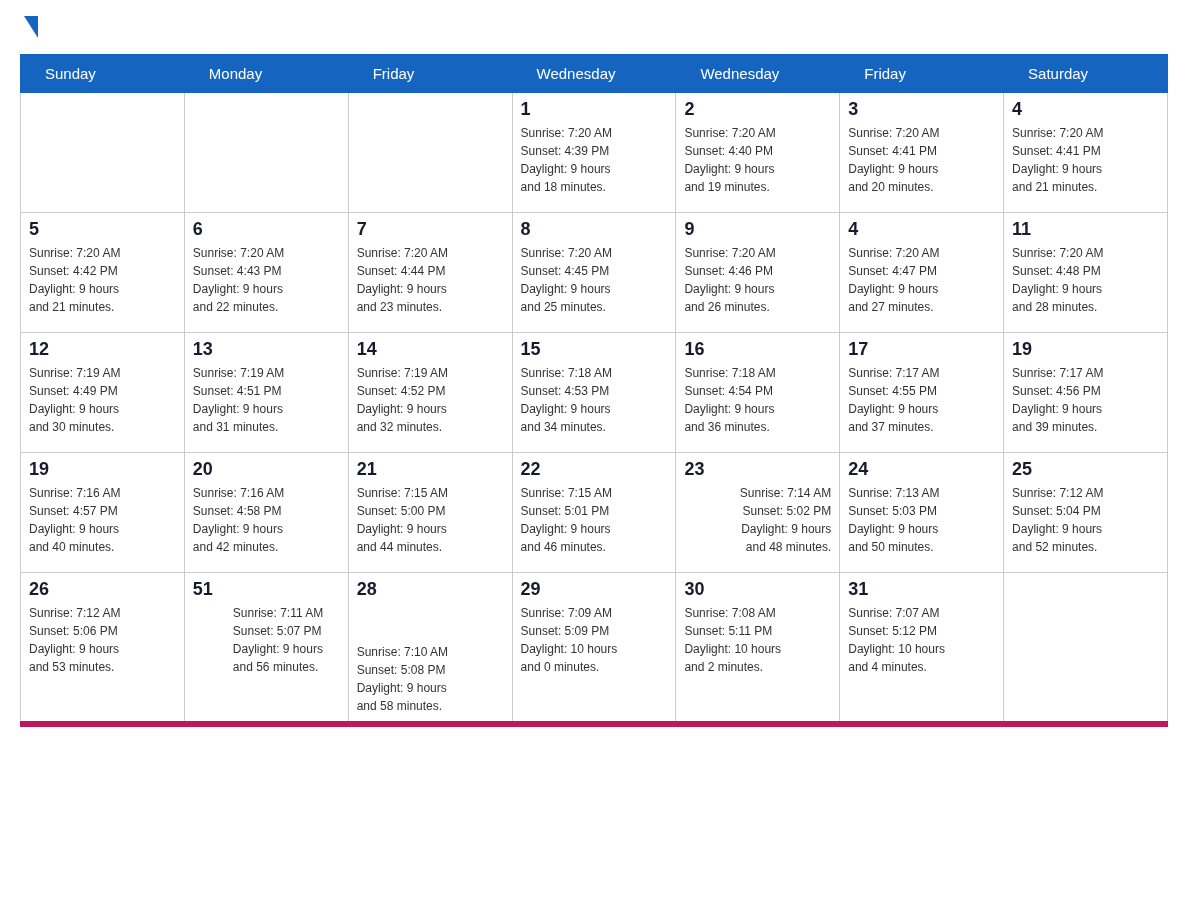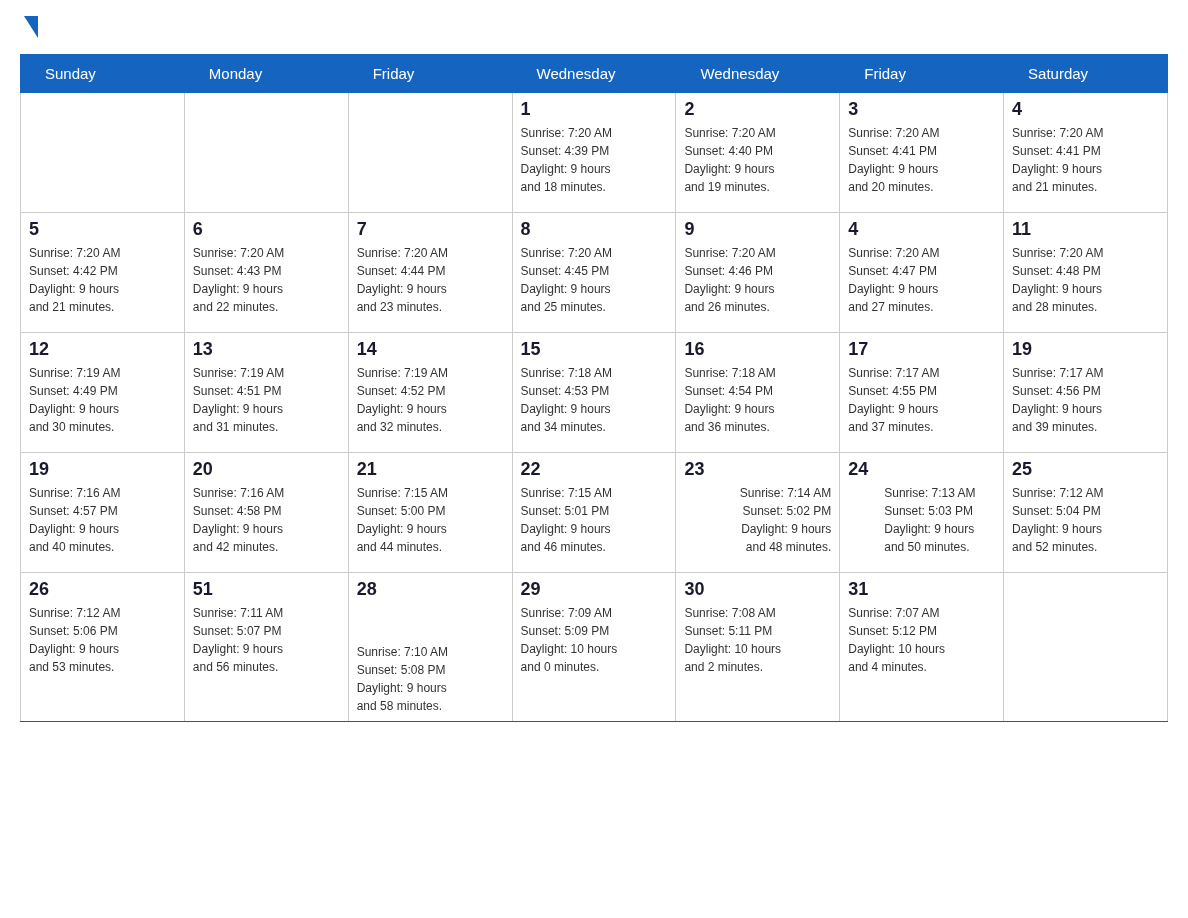--- a/index.html
+++ b/index.html
@@ -91,21 +91,21 @@
     }
     .day-info {
       font-size: 12px;
       color: #333;
       line-height: 1.5;
     }
     .empty-cell {
       background: #fff;
     }
     .calendar tr:last-child td {
-      border-bottom: 1px solid #be185d;
+      border-bottom: 6px solid #be185d;
     }
   </style>
 </head>
 <body>
 
 <div class="header">
   <div class="logo">
     <div class="logo-line">
       <span class="logo-text-general"></span>
       <div class="logo-triangle"></div>
@@ -297,21 +297,21 @@
         </td>
         <td>
           <span class="day-number">23</span>
           <div class="day-info" style="white-space: pre-line; text-align: right;">Sunrise: 7:14 AM
 Sunset: 5:02 PM
 Daylight: 9 hours
 and 48 minutes.</div>
         </td>
         <td>
           <span class="day-number">24</span>
-          <div class="day-info" style="white-space: pre-line; margin-left: 36px;">Sunrise: 7:13 AM
+          <div class="day-info" style="white-space: pre-line;">Sunrise: 7:13 AM
 Sunset: 5:03 PM
 Daylight: 9 hours
 and 50 minutes.</div>
         </td>
         <td>
           <span class="day-number">25</span>
           <div class="day-info" style="white-space: pre-line;">Sunrise: 7:12 AM
 Sunset: 5:04 PM
 Daylight: 9 hours
 and 52 minutes.</div>
@@ -320,21 +320,21 @@
       <tr>
         <td>
           <span class="day-number">26</span>
           <div class="day-info" style="white-space: pre-line;">Sunrise: 7:12 AM
 Sunset: 5:06 PM
 Daylight: 9 hours
 and 53 minutes.</div>
         </td>
         <td>
           <span class="day-number">51</span>
-          <div class="day-info" style="white-space: pre-line;">Sunrise: 7:11 AM
+          <div class="day-info" style="white-space: pre-line; margin-left: 40px;">Sunrise: 7:11 AM
 Sunset: 5:07 PM
 Daylight: 9 hours
 and 56 minutes.</div>
         </td>
         <td>
           <span class="day-number">28</span>
           <div class="day-info" style="white-space: pre-line; margin-top: 43px;">Sunrise: 7:10 AM
 Sunset: 5:08 PM
 Daylight: 9 hours
 and 58 minutes.</div>

